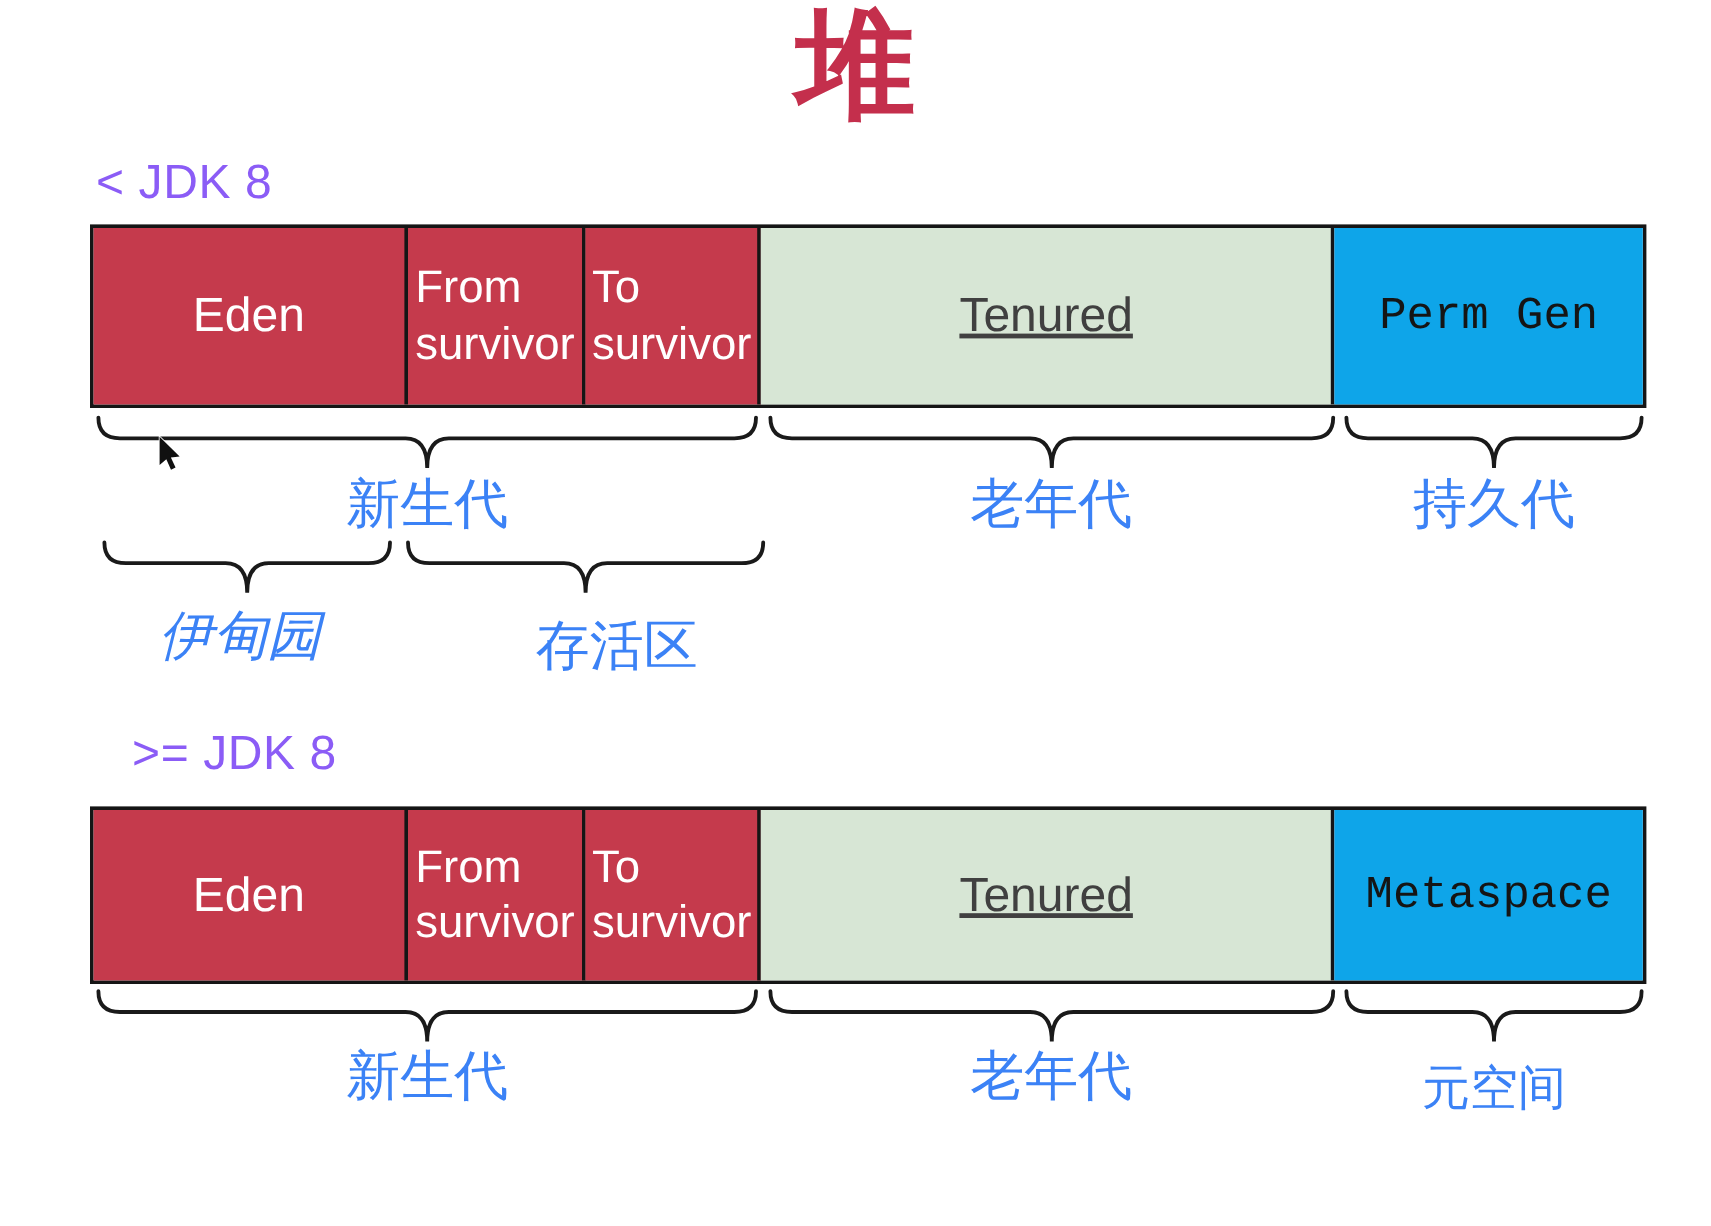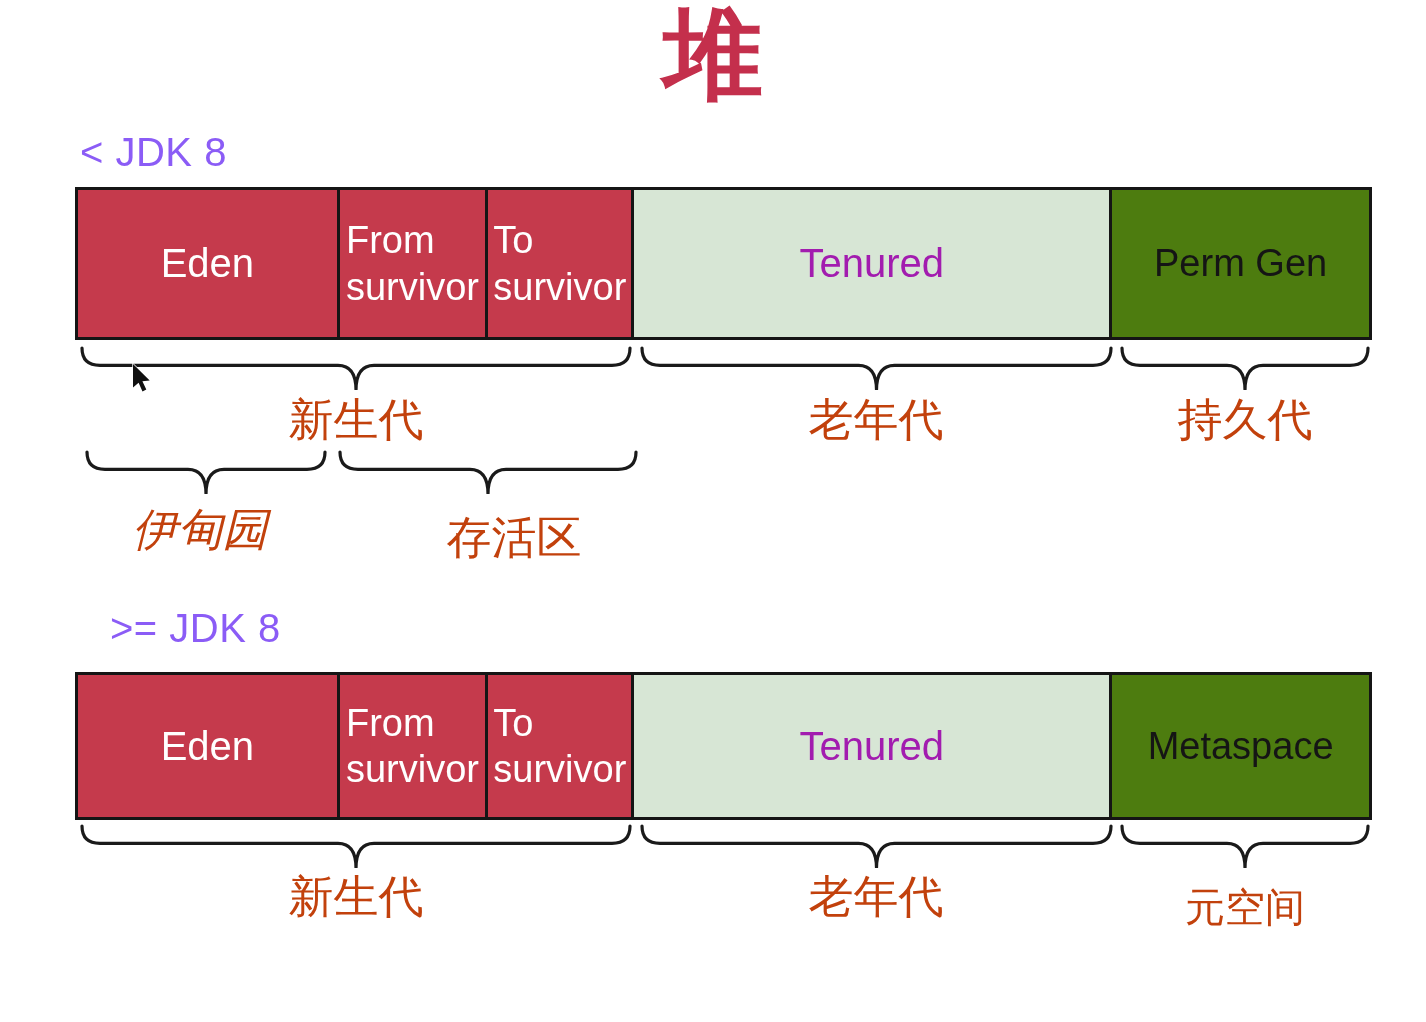--- a/index.html
+++ b/index.html
@@ -32,36 +32,36 @@
   .bar.bar1 { top:187px; height:153px; }
   .bar.bar2 { top:672px; height:148px; }
 
   .seg {
     display:flex; align-items:center; justify-content:center;
     text-align:left; border-right:3px solid #151515;
     overflow:hidden;
   }
   .seg:last-child { border-right:none; }
   .seg.red   { background:#C53A4C; color:#ffffff; }
-  .seg.green { background:#D7E6D5; color:#a21caf; }
-  .seg.blue  { background:#4d7c0f; color:#151515; }
+  .seg.green { background:#D7E6D5; color:#404040;text-decoration:underline; }
+  .seg.blue  { background:#0ea5e9; color:#151515;font-family:Liberation Mono, monospace; }
   .seg.big   { font-size:40px; }
   .seg.mid   { font-size:38px; }
   .seg.small { font-size:38px; line-height:1.22; padding:15px 8px; }
   .w-eden { width:20.28%; }
   .w-from { width:11.49%; }
   .w-to   { width:11.33%; }
   .w-ten  { width:37.01%; }
   .w-last { width:19.89%; }
 
   svg.brace { position:absolute; overflow:visible; }
 
   .cn-label {
     position:absolute; transform:translateX(-50%);
-    font-size:45px; color:#c2410c; white-space:nowrap; line-height:1.15;
+    font-size:45px; color:#3b82f6; white-space:nowrap; line-height:1.15;
     text-align:center;
   }
   .meta-label { line-height:1.18; font-size:40px; }
 
   .cursor { position:absolute; left:131px; top:363px; }
 </style>
 </head>
 <body>
 
 <div class="stage">

